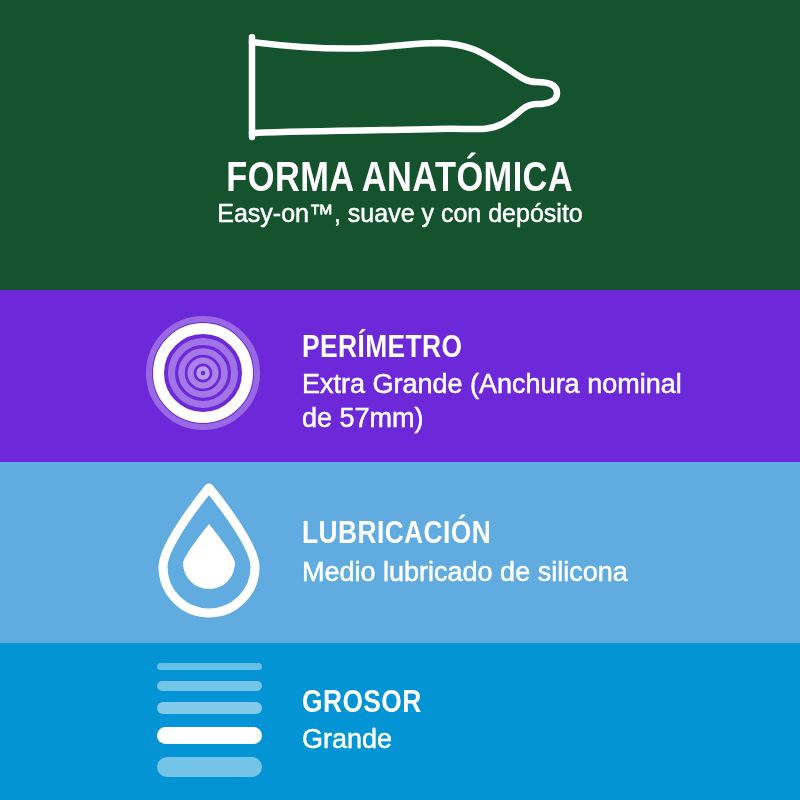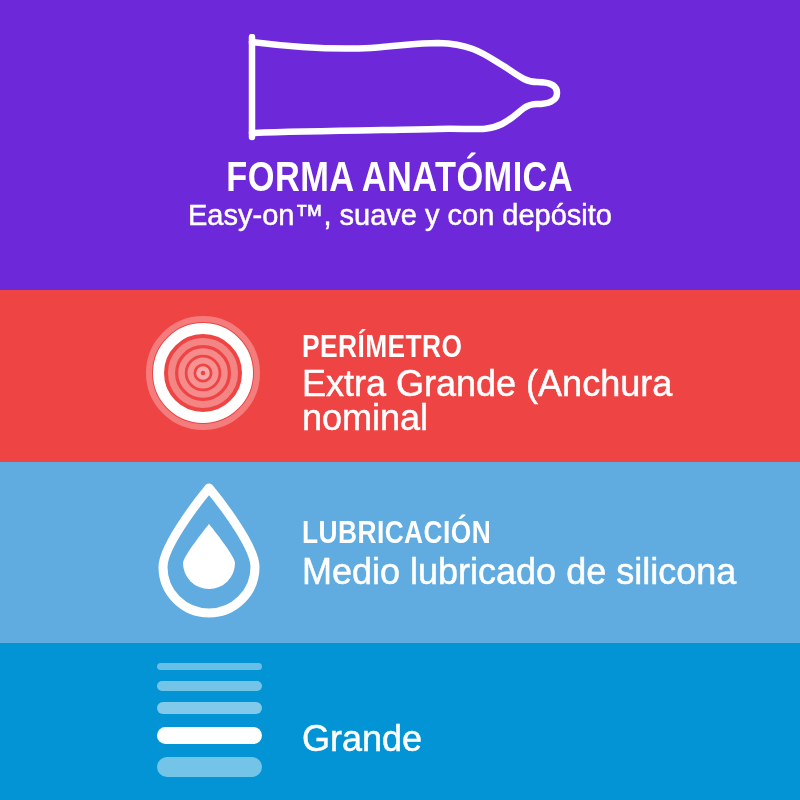--- a/index.html
+++ b/index.html
@@ -1,30 +1,30 @@
 <!DOCTYPE html>
 <html><head>
 <meta charset="utf-8">
 <style>
   html,body{margin:0;padding:0;}
   body{width:800px;height:800px;font-family:"Liberation Sans",sans-serif;-webkit-font-smoothing:antialiased;}
   .canvas{position:relative;width:800px;height:800px;overflow:hidden;background:#fff;}
   .band{position:absolute;left:0;width:800px;}
-  .band-red{top:0;height:290px;background:#6d28d9;}
-  .band-blue1{top:290px;height:172px;background:#ef4444;}
+  .band-red{top:0;height:290px;background:#14532d;}
+  .band-blue1{top:290px;height:172px;background:#6d28d9;}
   .band-blue2{top:462px;height:190px;background:#60ACE0;}
   .band-blue3{top:643px;height:157px;background:#0394D5;}
   .abs{position:absolute;}
   .white{color:#FFFFFF;}
   .title{left:0;width:800px;top:155px;text-align:center;font-size:43px;font-weight:700;line-height:1;letter-spacing:.5px;}
   .title .cond{display:inline-block;transform:scaleX(.80);transform-origin:50% 50%;}
-  .subtitle{left:0;width:800px;top:201px;text-align:center;font-size:29px;line-height:1;-webkit-text-stroke:.5px #fff;}
+  .subtitle{left:0;width:800px;top:201px;text-align:center;font-size:25px;line-height:1;-webkit-text-stroke:.5px #fff;}
   .feat-heading{font-size:31px;font-weight:700;line-height:1;}
   .feat-heading .cond{display:inline-block;transform:scaleX(.85);transform-origin:0 50%;letter-spacing:.5px;}
-  .feat-body{font-size:36px;line-height:34px;-webkit-text-stroke:.5px #fff;}
+  .feat-body{font-size:27px;line-height:34px;-webkit-text-stroke:.5px #fff;}
   .tcol{left:302px;}
 </style>
 </head>
 <body>
 
 <div class="canvas">
 
   <section class="band band-red">
     <svg class="abs" style="left:246px;top:34px;" width="320" height="108" viewBox="0 0 320 108" aria-hidden="true">
       <g fill="none" stroke="#FFFFFF" stroke-width="6.5" stroke-linecap="round" stroke-linejoin="round">
@@ -59,20 +59,21 @@
         <circle cx="60" cy="60" r="12.5" stroke-width="6" stroke-opacity="0.42"></circle>
         <circle cx="60" cy="60" r="4.5" stroke-width="4.5" stroke-opacity="0.55"></circle>
       </g>
     </svg>
     <div class="abs white tcol feat-heading" style="top:331px;position:fixed;"></div>
     <div class="abs white feat-heading" style="left:302px;top:41px;">
       <span class="cond">PERÍMETRO</span>
     </div>
     <div class="abs white feat-body" style="left:302px;top:77px;">
       <div>Extra Grande (Anchura nominal</div>
+      <div>de 57mm)</div>
     </div>
   </section>
 
   <section class="band band-blue2">
     <svg class="abs" style="left:156px;top:20px;" width="106" height="136" viewBox="0 0 106 136" aria-hidden="true">
       <path d="M 53 6 C 53 6, 7 61, 7 85 A 46 46 0 1 0 99 85 C 99 61, 53 6, 53 6 Z" fill="none" stroke="#FFFFFF" stroke-width="9" stroke-linejoin="round"></path>
       <path d="M 53 42 C 53 42, 27 74, 27 81 A 26 26 0 1 0 79 81 C 79 74, 53 42, 53 42 Z" fill="#FFFFFF"></path>
     </svg>
     <div class="abs white feat-heading" style="left:302px;top:55px;">
       <span class="cond">LUBRICACIÓN</span>
@@ -85,18 +86,21 @@
   <section class="band band-blue3">
     <svg class="abs" style="left:157px;top:19px;" width="105" height="117" viewBox="0 0 105 117" aria-hidden="true">
       <g fill="#FFFFFF">
         <rect x="0" y="1" width="105" height="7" rx="3.5" fill-opacity="0.40"></rect>
         <rect x="0" y="19" width="105" height="10" rx="5" fill-opacity="0.45"></rect>
         <rect x="0" y="40" width="105" height="12" rx="6" fill-opacity="0.50"></rect>
         <rect x="0" y="65" width="105" height="17" rx="8.5" fill-opacity="1"></rect>
         <rect x="0" y="95" width="105" height="20" rx="10" fill-opacity="0.45"></rect>
       </g>
     </svg>
+    <div class="abs white feat-heading" style="left:302px;top:43px;">
+      <span class="cond">GROSOR</span>
+    </div>
     <div class="abs white feat-body" style="left:302px;top:79px;">
       <div>Grande</div>
     </div>
   </section>
 
 </div>
 
 </body></html>

